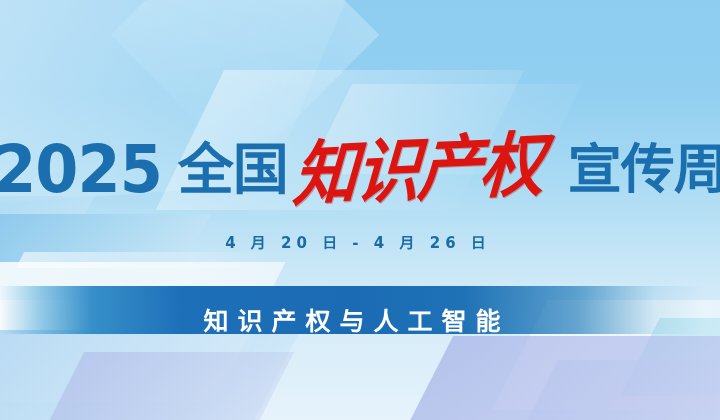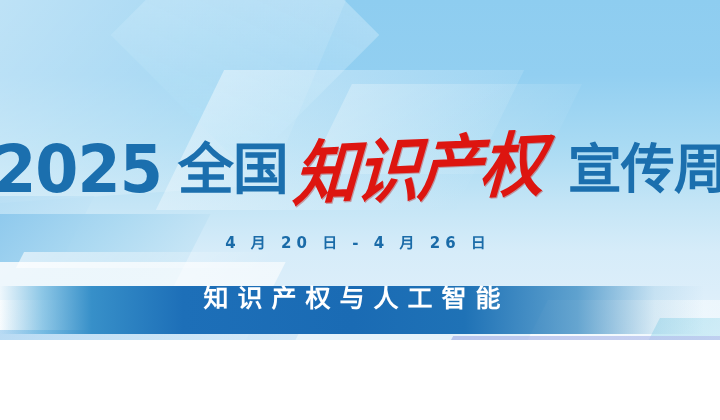--- a/index.html
+++ b/index.html
@@ -8,21 +8,21 @@
     padding: 0;
     background: #ffffff;
   }
   body {
     font-family: "Liberation Sans", "DejaVu Sans", sans-serif;
   }
 
   .poster {
     position: relative;
     width: 720px;
-    height: 340px;
+    height: 420px;
     overflow: hidden;
     background: linear-gradient(180deg,
                 #8ecdf0 0%,
                 #92cff1 22%,
                 #a8daf3 42%,
                 #c4e5f6 60%,
                 #d6ecf9 74%,
                 #dceefa 86%,
                 #e6f3fb 100%);
   }
@@ -266,21 +266,21 @@
                 rgba(61,159,212,0.00) 0%,
                 rgba(61,159,212,0.55) 6%,
                 rgba(45,138,198,0.95) 13%,
                 #1d6fb8 26%,
                 #1a6bb4 50%,
                 #1f72b6 66%,
                 rgba(46,132,190,0.72) 82%,
                 rgba(120,182,216,0.22) 93%,
                 rgba(160,205,228,0.00) 100%);
     display: flex;
-    align-items: flex-start;
+    align-items: flex-end;
     justify-content: center;
   }
   .slogan-text {
     font-family: "DejaVu Sans", "Liberation Sans", sans-serif;
     font-weight: 700;
     font-size: 25px;
     letter-spacing: 9px;
     color: #ffffff;
     text-indent: 9px;
     line-height: 1;

